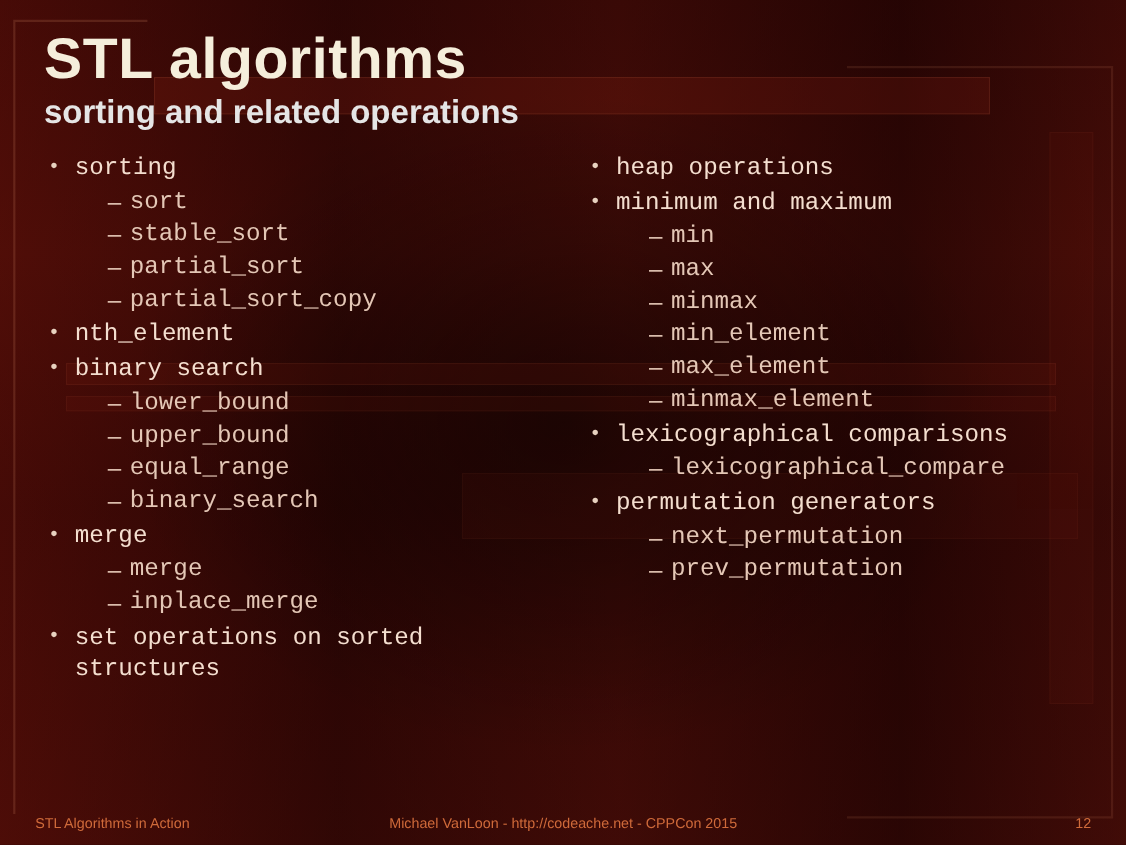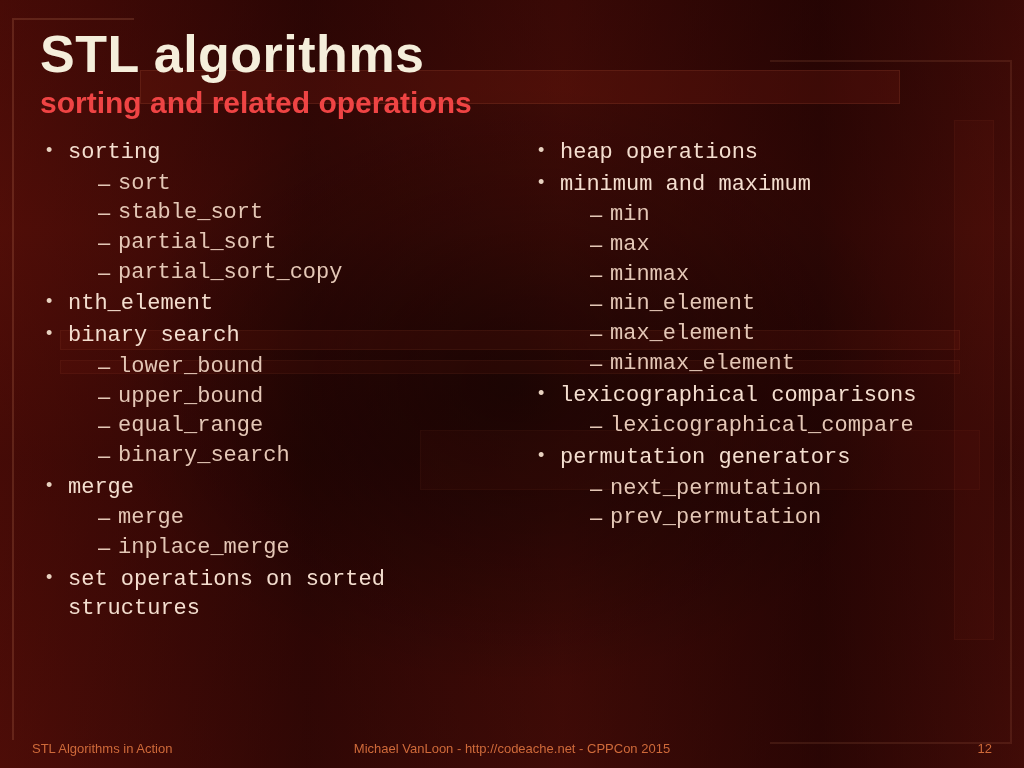--- a/index.html
+++ b/index.html
@@ -44,21 +44,21 @@
 .title {
   font-size: 52px;
   font-weight: 900;
   color: #f5eedb;
   letter-spacing: 0.5px;
   margin-bottom: 2px;
 }
 .subtitle {
   font-size: 30px;
   font-weight: 900;
-  color: #ef4444;
+  color: #e5e5e5;
   margin-bottom: 18px;
 }
 .columns {
   display: flex;
   gap: 24px;
   font-family: "Courier New", Courier, monospace;
   font-size: 22px;
   line-height: 1.35;
   color: #f4decf;
 }

